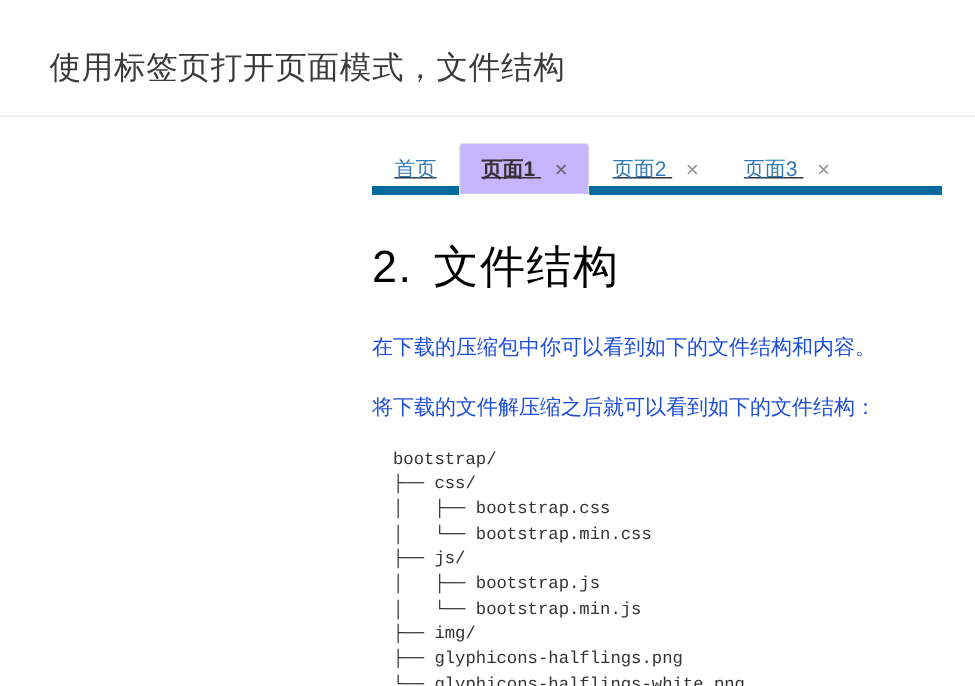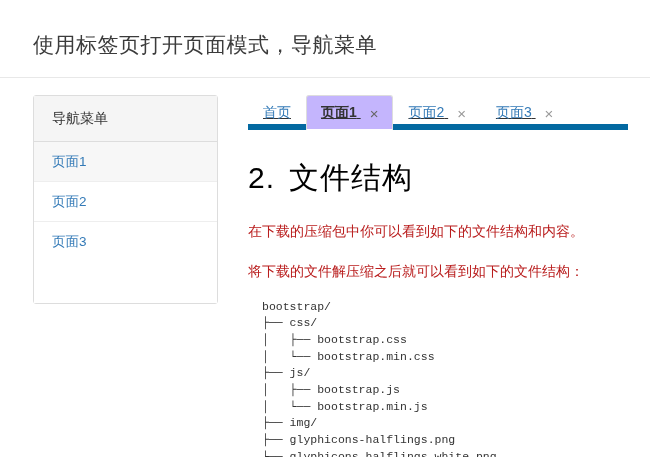--- a/index.html
+++ b/index.html
@@ -146,53 +146,44 @@
     color: #000000;
     margin: 22px 0 20px 0;
     letter-spacing: 1px;
   }
   .panel h2 .num {
     margin-right: 14px;
   }
   .panel p {
     font-size: 14px;
     line-height: 1.85;
-    color: #b91c1c;
+    color: #1d4ed8;
     margin: 0 0 14px 0;
   }
   pre.tree {
     font-family: "Liberation Mono", "DejaVu Sans Mono", monospace;
     font-size: 11.5px;
     line-height: 1.45;
     color: #333333;
     margin: 4px 0 0 0;
     padding: 0 0 0 14px;
     background: transparent;
     border: none;
     white-space: pre;
   }
 </style>
 </head>
 <body>
 
 <div class="page-header">
-  <div class="page-title">使用标签页打开页面模式，导航菜单</div>
+  <div class="page-title">使用标签页打开页面模式，文件结构</div>
 </div>
 
 <div class="layout">
 
-  <div class="sidebar">
-    <div class="sidebar-head">导航菜单</div>
-    <ul class="sidebar-list">
-      <li class="sidebar-item active">页面1</li>
-      <li class="sidebar-item">页面2</li>
-      <li class="sidebar-item">页面3</li>
-    </ul>
-    <div class="sidebar-spacer"></div>
-  </div>
 
   <div class="content">
 
     <div class="tabs">
       <div class="tab">
         <span>首页</span>
       </div>
       <div class="tab active">
         <span>页面1</span>
         <span class="close-x">×</span>

